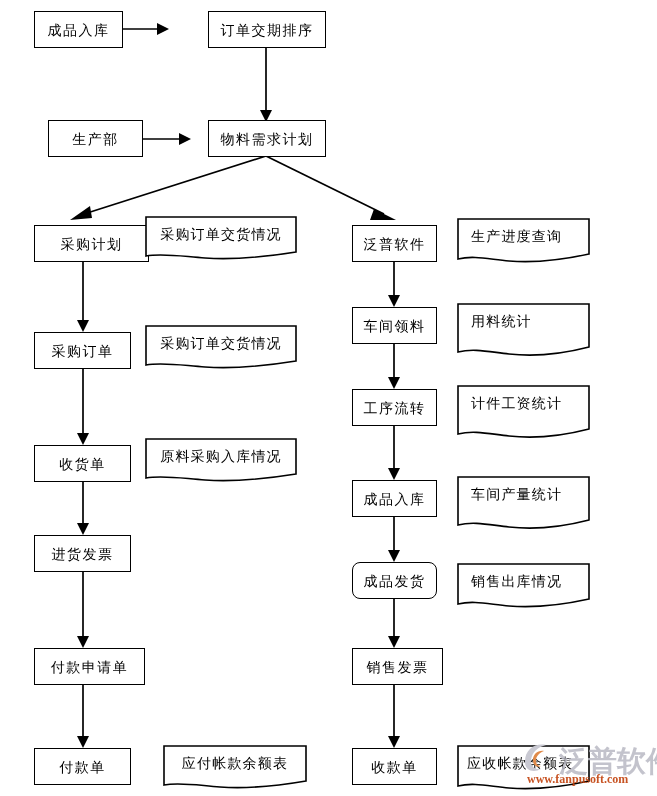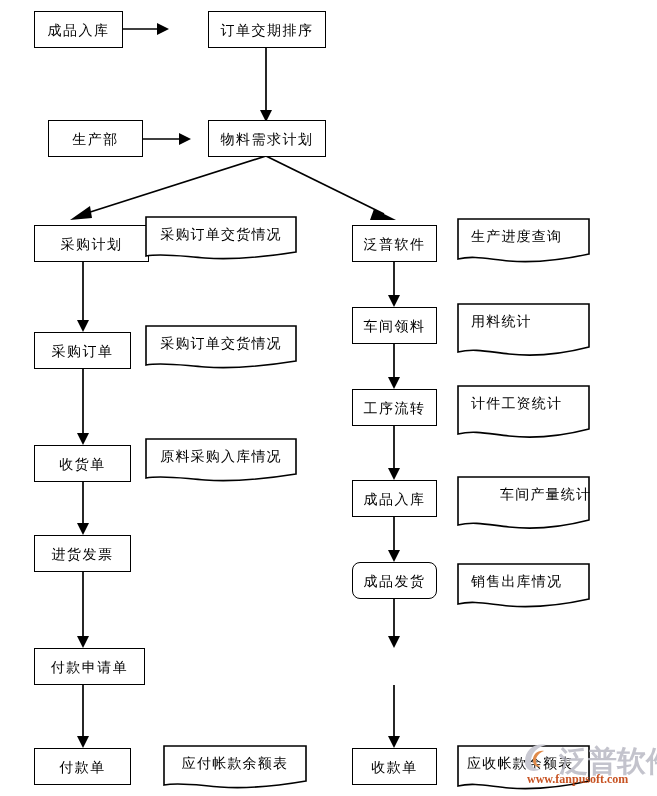--- a/index.html
+++ b/index.html
@@ -237,20 +237,23 @@
   </div>
 
   <div class="node" style="left:352px; top:480px; width:85px; height:37px;">
     <span>成品入库</span>
   </div>
 
   <div class="node" style="left:352px; top:562px; width:85px; height:37px;border-radius:8px;">
     <span>成品发货</span>
   </div>
 
+  <div class="node" style="left:352px; top:648px; width:91px; height:37px;">
+    <span>销售发票</span>
+  </div>
 
   <div class="node" style="left:352px; top:748px; width:85px; height:37px;">
     <span>收款单</span>
   </div>
 
   <div class="report center" style="left:145px; top:216px; width:152px; height:45px;">
     <svg viewBox="0 0 152 45" preserveAspectRatio="none">
       <path d="M1,1 L151,1 L151,36 C120,41 90,44 60,42 C38,40.5 18,37 1,40 Z" fill="#ffffff" stroke="#000000" stroke-width="1.6"></path>
     </svg>
     <div class="rtext" style="top:11px;">采购订单交货情况</div>
@@ -295,21 +298,21 @@
     <svg viewBox="0 0 133 56" preserveAspectRatio="none">
       <path d="M1,1 L132,1 L132,44 C105,51 78,54 52,51 C33,49 17,45 1,49 Z" fill="#ffffff" stroke="#000000" stroke-width="1.6"></path>
     </svg>
     <div class="rtext" style="top:11px; left:14px;">计件工资统计</div>
   </div>
 
   <div class="report" style="left:457px; top:476px; width:133px; height:56px;">
     <svg viewBox="0 0 133 56" preserveAspectRatio="none">
       <path d="M1,1 L132,1 L132,44 C105,51 78,54 52,51 C33,49 17,45 1,49 Z" fill="#ffffff" stroke="#000000" stroke-width="1.6"></path>
     </svg>
-    <div class="rtext" style="top:11px; left:14px;margin-left:29px;">车间产量统计</div>
+    <div class="rtext" style="top:11px; left:14px;">车间产量统计</div>
   </div>
 
   <div class="report" style="left:457px; top:563px; width:133px; height:48px;">
     <svg viewBox="0 0 133 48" preserveAspectRatio="none">
       <path d="M1,1 L132,1 L132,36 C105,42 78,45 52,43 C33,41.5 17,37 1,41 Z" fill="#ffffff" stroke="#000000" stroke-width="1.6"></path>
     </svg>
     <div class="rtext" style="top:11px; left:14px;">销售出库情况</div>
   </div>
 
   <div class="report" style="left:457px; top:745px; width:133px; height:48px;">

